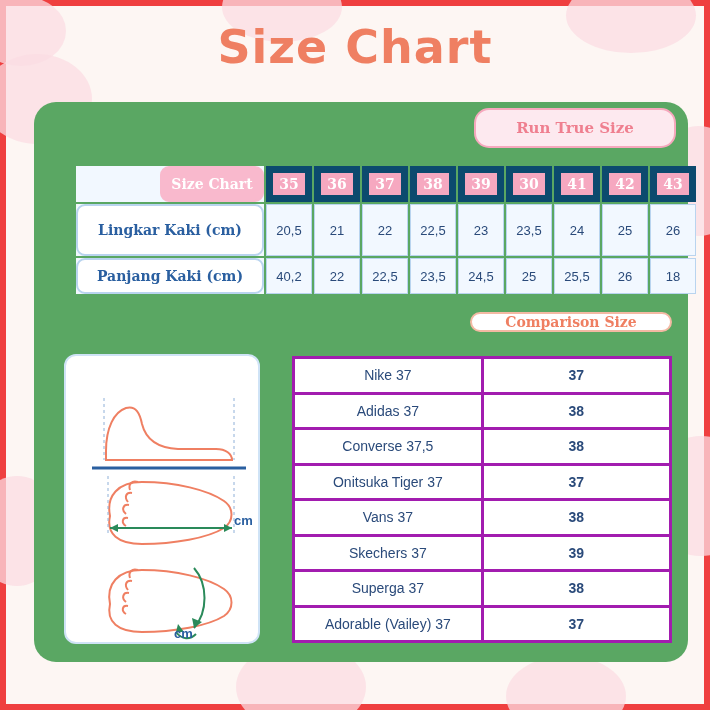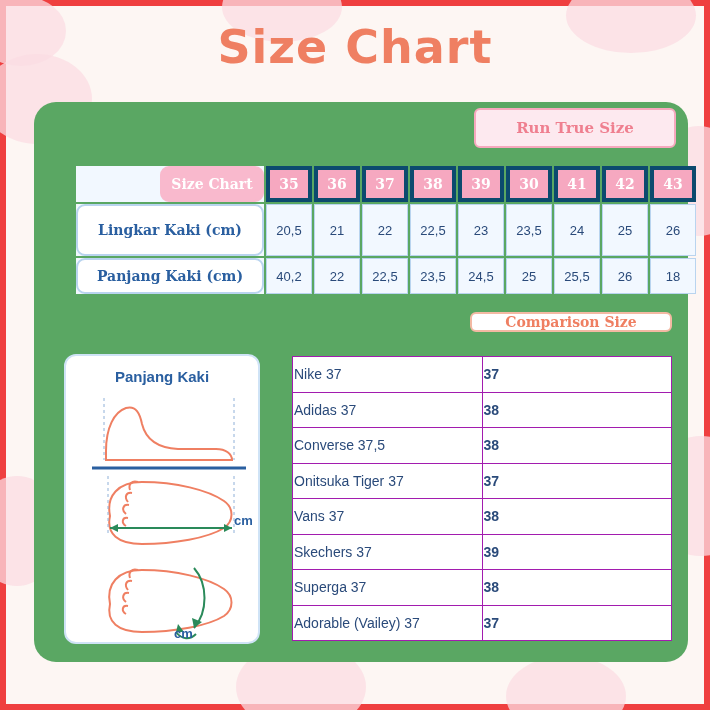--- a/index.html
+++ b/index.html
@@ -40,21 +40,21 @@
   .green-card {
     position: absolute;
     left: 28px; top: 96px;
     width: 654px; height: 560px;
     background: #5aa763;
     border-radius: 22px;
   }
   .pill {
     background: #fff;
     border: 2px solid #f9b9c8;
-    border-radius: 6px;
+    border-radius: 15px;
     color: #ef7f62;
     font-weight: bold;
     text-align: center;
     display: flex;
     align-items: center;
     justify-content: center;
     font-family: "DejaVu Serif", serif;
   }
   .run-true {
     position: absolute;
@@ -92,21 +92,21 @@
     color: #2a4a7a;
     background: #f2f8ff;
     border: 1px solid #b9d4ef;
   }
   .size-table th.size-head {
     background: #f6a8c0;
     color: #fff;
     font-weight: bold;
     font-size: 14px;
     font-family: "DejaVu Serif", serif;
-    border: 4px solid #0c4a6e;
+    border: 7px solid #0c4a6e;
   }
   .rowlabel {
     width: 188px !important;
     background: #fff !important;
     border: 2px solid #b9d4ef !important;
     border-radius: 9px;
     color: #2a5fa0 !important;
     font-weight: bold;
     font-size: 14px;
     font-family: "DejaVu Serif", serif;
@@ -126,25 +126,25 @@
   }
   
   .comp-table {
     position: absolute;
     left: 286px; top: 350px;
     width: 380px;
     border-collapse: collapse;
     background: #fff;
   }
   .comp-table td {
-    border: 1px solid #a21caf;
+    border: 3px solid #a21caf;
     height: 35.5px;
     font-size: 14px;
     color: #2a4a7a;
-    text-align: left;
+    text-align: center;
     vertical-align: middle;
   }
   .comp-table td.brand { width: 190px; }
   .comp-table td.val { width: 190px; font-weight: bold; }
   
   .illus {
     position: absolute;
     left: 58px; top: 348px;
     width: 196px; height: 290px;
     background: #fff;
@@ -278,21 +278,20 @@
       <td class="val">38</td>
     </tr>
     <tr>
       <td class="brand">Adorable (Vailey) 37</td>
       <td class="val">37</td>
     </tr>
   </tbody>
     </table>
 
   <div class="illus">
-    <h4 class="h1pos">Panjang Kaki</h4>
 
     <svg width="196" height="290" viewBox="0 0 196 290" style="position:absolute; left:0; top:0;">
 
       <g fill="none" stroke="#ef7f62" stroke-width="2">
         <path d="M40 95 C40 72, 48 56, 60 52 C70 49, 74 58, 76 68 C80 84, 92 92, 112 93 L150 93 C160 93, 166 98, 166 104 L40 104 Z"></path>
       </g>
       <g stroke="#8fb0d8" stroke-width="1" stroke-dasharray="3,3">
         <line x1="38" y1="42" x2="38" y2="104"></line>
         <line x1="168" y1="42" x2="168" y2="104"></line>
       </g>

